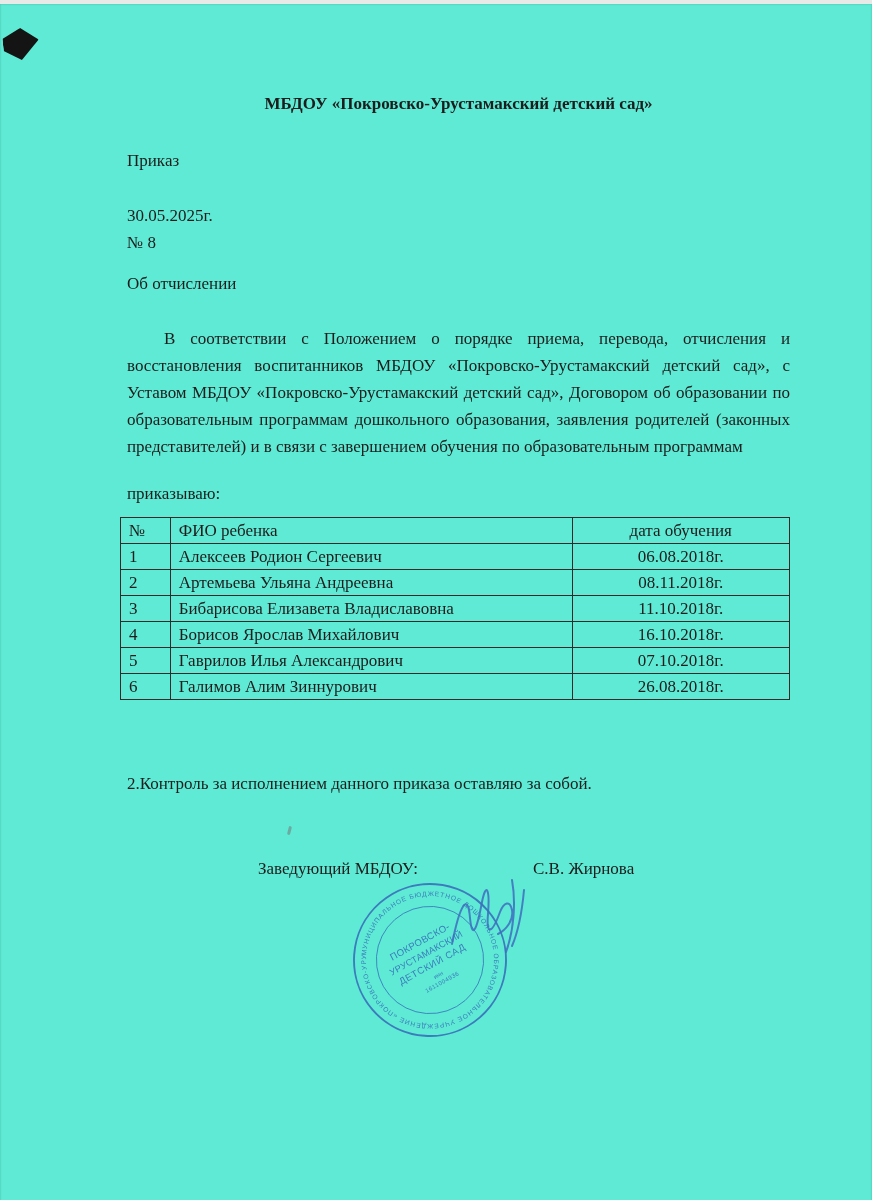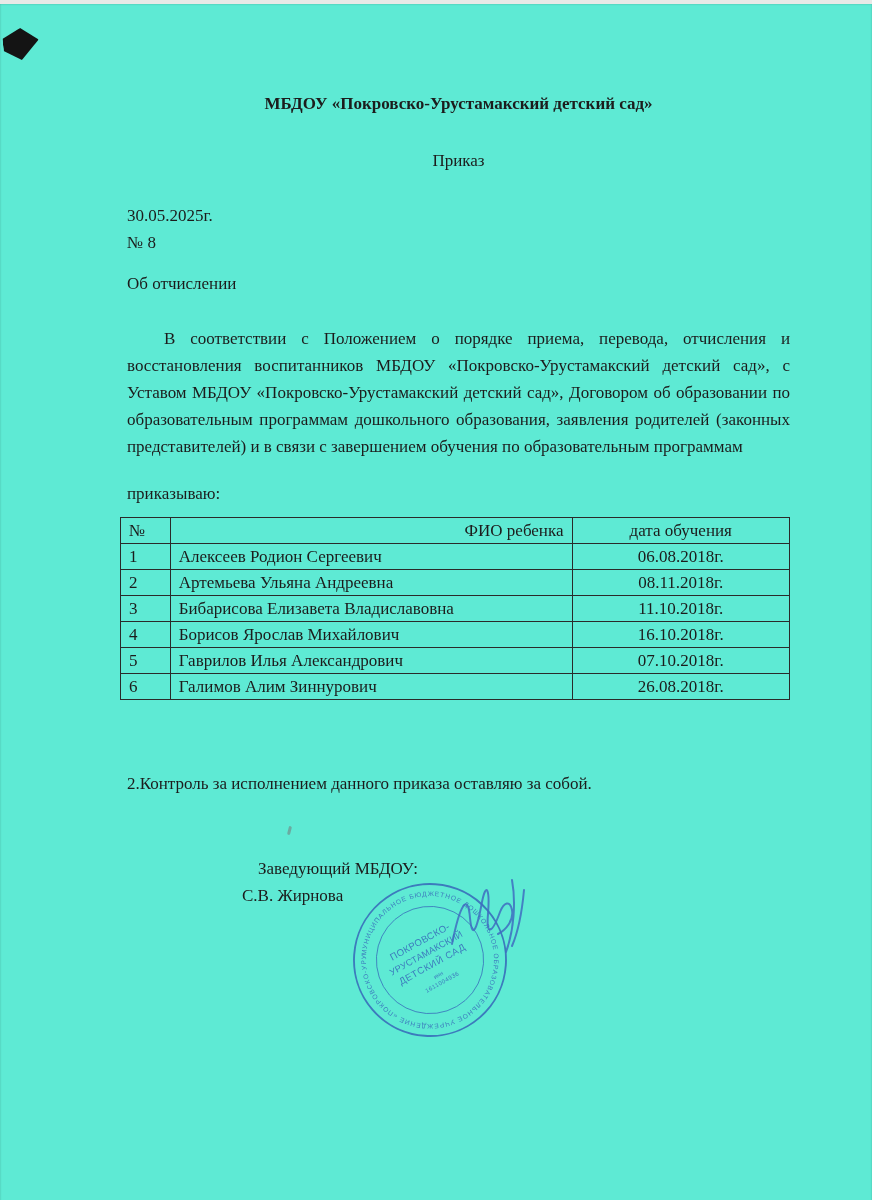--- a/index.html
+++ b/index.html
@@ -22,21 +22,21 @@
   .speck-artifact{
     position:absolute;left:288px;top:822px;width:3px;height:9px;
     background:#777;transform:rotate(14deg);border-radius:2px;opacity:.55;
   }
   .content{
     position:relative;
     padding:0 82px 0 127px;
     font-size:17px;line-height:27px;
   }
   .doc-title{margin-top:86px;text-align:center;font-weight:700;}
-  .doc-subtitle{margin-top:30px;text-align:center;}
+  .doc-subtitle{margin-top:30px;}
   .date-row{margin-top:28px;display:flex;justify-content:space-between;flex-direction:column;}
   .doc-number{margin-right:98px;}
   .doc-subject{margin-top:14px;}
   .para-main{margin-top:28px;text-indent:37px;text-align:justify;}
   .order-word{margin-top:20px;}
   .para-item1{margin-top:16px;text-align:justify;}
   table.pupils{
     border-collapse:collapse;
     margin-top:10px;margin-left:-7px;
     width:670px;
@@ -45,27 +45,27 @@
   table.pupils th, table.pupils td{
     border:1px solid #2a2a2a;
     padding:1px 8px;
     line-height:23px;
     font-weight:400;
   }
   .col-num{width:48px;}
   .col-name{width:388px;}
   .col-date{width:210px;}
   th.h-num{text-align:left;}
-  th.h-name{text-align:right;}
+  th.h-name{text-align:left;}
   th.h-date{text-align:center;}
   td.c-num{text-align:left;}
   td.c-name{text-align:left;padding-left:12px;}
   td.c-date{text-align:center;}
   .para-item2{margin-top:70px;}
-  .sig-row{margin-top:58px;display:flex;position:relative;z-index:2;flex-direction:column;}
+  .sig-row{margin-top:58px;display:flex;position:relative;z-index:2;}
   .sig-role{margin-left:131px;}
   .sig-name{margin-left:115px;}
   
   .stamp{
     position:absolute;left:350px;top:876px;
     color:#3563b8;opacity:.82;z-index:1;
     transform:rotate(4deg);
   }
   .stamp circle{stroke:currentColor;}
   .stamp text{fill:currentColor;}

